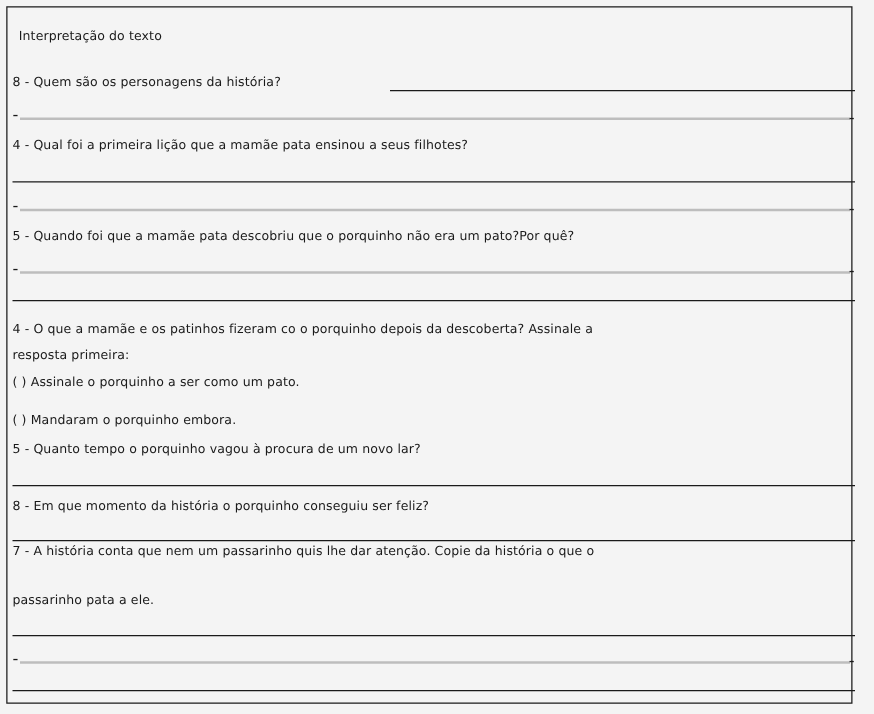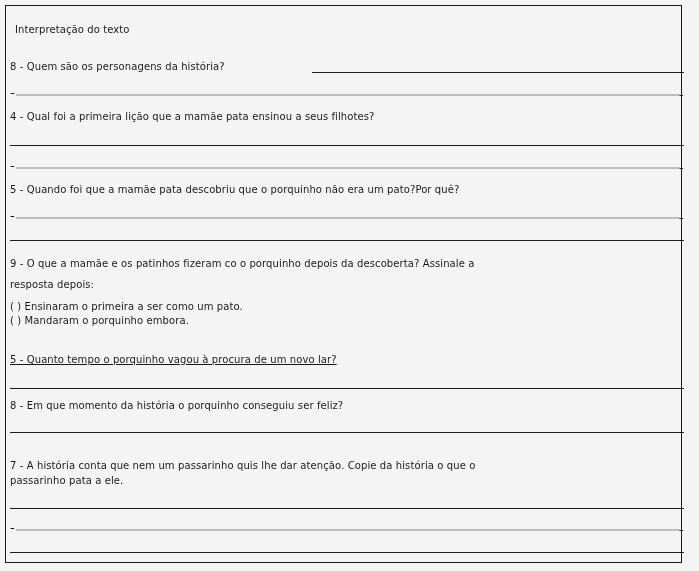--- a/index.html
+++ b/index.html
@@ -30,30 +30,30 @@
 <div class="dash" style="left:10px;top:161px;">-</div>
 <div class="ln gry" style="left:16px;top:167px;width:664px;"></div>
 <div class="dash" style="left:679px;top:163px;">-</div>
 
 <div class="t" style="left:10px;top:181px;">5 - Quando foi que a mamãe pata descobriu que o porquinho não era um pato?Por quê?</div>
 <div class="dash" style="left:10px;top:211px;">-</div>
 <div class="ln gry" style="left:16px;top:217px;width:664px;"></div>
 <div class="dash" style="left:679px;top:213px;">-</div>
 <div class="ln blk" style="left:10px;top:240px;width:674px;"></div>
 
-<div class="t" style="left:10px;top:255px;">9 - O que a mamãe e os patinhos fizeram co o porquinho depois da descoberta? Assinale a</div>
-<div class="t" style="left:10px;top:276px;">resposta depois:</div>
-<div class="t" style="left:10px;top:298px;">(   ) Ensinaram o primeira a ser como um pato.</div>
-<div class="t" style="left:10px;top:312px;text-align:center;">(   ) Mandaram o porquinho embora.</div>
+<div class="t" style="left:10px;top:255px;">4 - O que a mamãe e os patinhos fizeram co o porquinho depois da descoberta? Assinale a</div>
+<div class="t" style="left:10px;top:276px;">resposta primeira:</div>
+<div class="t" style="left:10px;top:298px;">(   ) Assinale o porquinho a ser como um pato.</div>
+<div class="t" style="left:10px;top:328px;text-align:center;">(   ) Mandaram o porquinho embora.</div>
 
-<div class="t" style="left:10px;top:351px;text-decoration:underline;">5 - Quanto tempo o porquinho vagou à procura de um novo lar?</div>
+<div class="t" style="left:10px;top:351px;">5 - Quanto tempo o porquinho vagou à procura de um novo lar?</div>
 <div class="ln blk" style="left:10px;top:388px;width:674px;"></div>
 
 <div class="t" style="left:10px;top:397px;">8 - Em que momento da história o porquinho conseguiu ser feliz?</div>
 <div class="ln blk" style="left:10px;top:432px;width:674px;"></div>
 
-<div class="t" style="left:10px;top:457px;">7 - A história conta que nem um passarinho quis lhe dar atenção. Copie da história o que o</div>
+<div class="t" style="left:10px;top:433px;">7 - A história conta que nem um passarinho quis lhe dar atenção. Copie da história o que o</div>
 <div class="t" style="left:10px;top:472px;">passarinho pata a ele.</div>
 <div class="ln blk" style="left:10px;top:508px;width:674px;"></div>
 <div class="dash" style="left:10px;top:523px;">-</div>
 <div class="ln gry" style="left:16px;top:529px;width:664px;"></div>
 <div class="dash" style="left:679px;top:525px;">-</div>
 <div class="ln blk" style="left:10px;top:552px;width:674px;"></div>
 
 </body></html>

